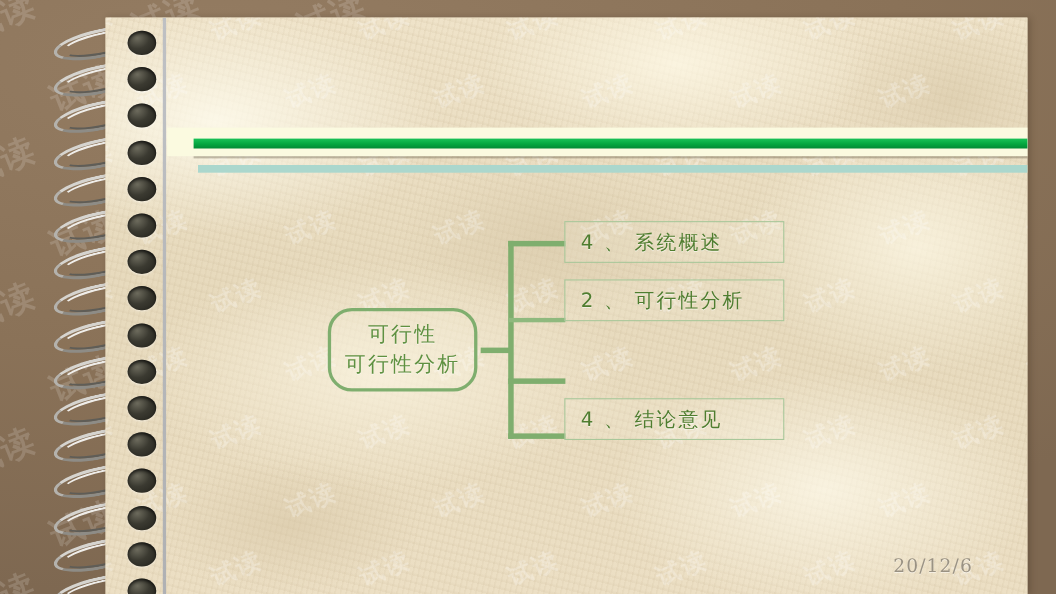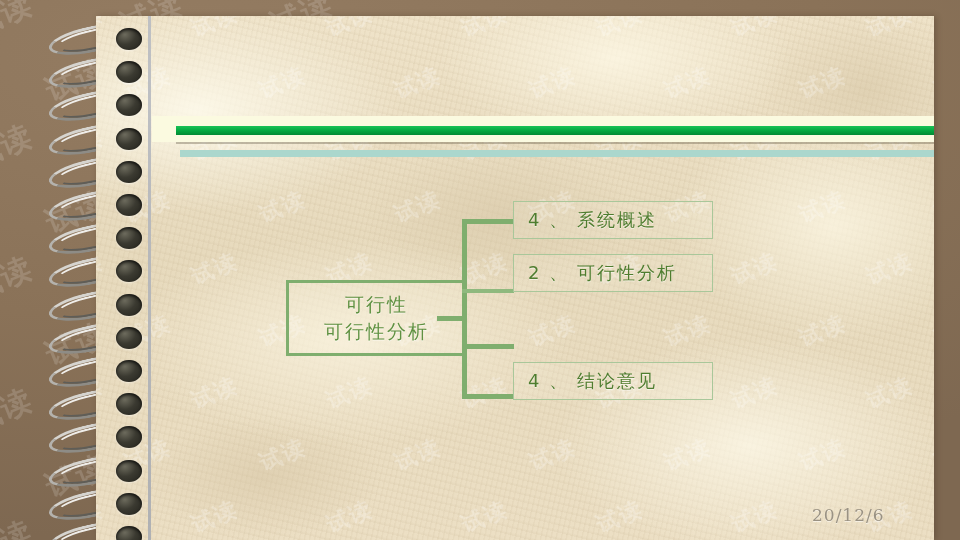--- a/index.html
+++ b/index.html
@@ -288,21 +288,21 @@
         <div class="hole" style="top: 510px;"></div>
       </div>
 
     <div class="margin-rule" style="left:52px;"></div>
 
     <div class="band-cream" style="left:56px;top:100px;width:790px;height:26px;"></div>
     <div class="band-shadow" style="left:80px;top:126px;width:766px;height:2px;"></div>
     <div class="band-green" style="left:80px;top:110px;width:766px;height:9px;"></div>
     <div class="band-teal" style="left:84px;top:134px;width:762px;height:7px;"></div>
 
-    <div class="root-box" style="left:190px;top:264px;width:181px;height:76px;">
+    <div class="root-box" style="left:202px;top:264px;width:136px;height:76px;border-radius:22px;">
       <span>可行性</span>
       <span>可行性分析</span>
     </div>
 
     <div class="conn" style="left:341px;top:300px;width:28px;height:5px;"></div>
 
     <div class="conn" style="left:366px;top:203px;width:5px;height:180px;"></div>
 
     <div class="conn" style="left:366px;top:203px;width:52px;height:5px;"></div>
     <div class="conn-thin" style="left:366px;top:273px;width:52px;height:4px;"></div>

